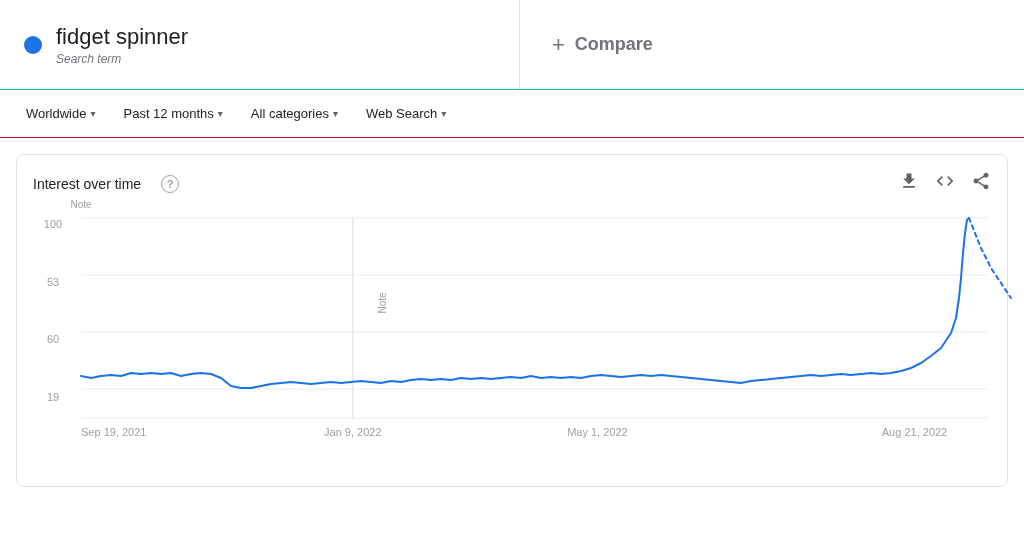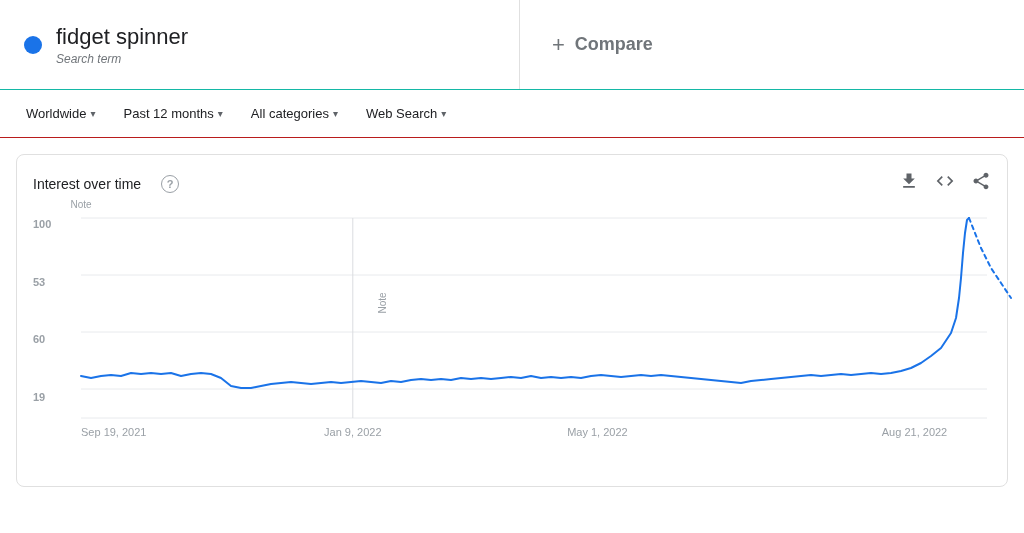--- a/index.html
+++ b/index.html
@@ -186,21 +186,21 @@
       <span class="action-icon">
         <svg width="20" height="20" viewBox="0 0 24 24" fill="#5f6368">
             <path d="M18 16.08c-.76 0-1.44.3-1.96.77L8.91 12.7c.05-.23.09-.46.09-.7s-.04-.47-.09-.7l7.05-4.11c.54.5 1.25.81 2.04.81 1.66 0 3-1.34 3-3s-1.34-3-3-3-3 1.34-3 3c0 .24.04.47.09.7L8.04 9.81C7.5 9.31 6.79 9 6 9c-1.66 0-3 1.34-3 3s1.34 3 3 3c.79 0 1.5-.31 2.04-.81l7.12 4.16c-.05.21-.08.43-.08.65 0 1.61 1.31 2.92 2.92 2.92s2.92-1.31 2.92-2.92-1.31-2.92-2.92-2.92z"></path>
           </svg>
       </span>
     </div>
   </div>
 
   <div style="position:relative; padding: 0 20px 0 64px; height: 270px;">
     
-    <div style="position:absolute; left:16px; top:10px; bottom:30px; display:flex; flex-direction:column; justify-content:space-between; align-items:flex-start; width:40px;font-weight:bold;">
+    <div style="position:absolute; left:16px; top:10px; bottom:30px; display:flex; flex-direction:column; justify-content:space-between; align-items:center; width:40px;">
       <span style="font-size:11px;color:#9aa0a6;">100</span>
       <span style="font-size:11px;color:#9aa0a6;">53</span>
       <span style="font-size:11px;color:#9aa0a6;">60</span>
       <span style="font-size:11px;color:#9aa0a6;">19</span>
       <span style="font-size:11px;color:#9aa0a6;"></span>
     </div>
 
     <svg width="100%" height="240" style="overflow:visible;">
 
       <line x1="0" y1="10" x2="100%" y2="10" stroke="#e8eaed" stroke-width="1"></line>

